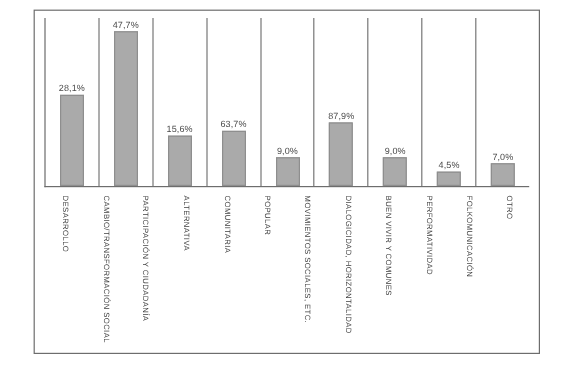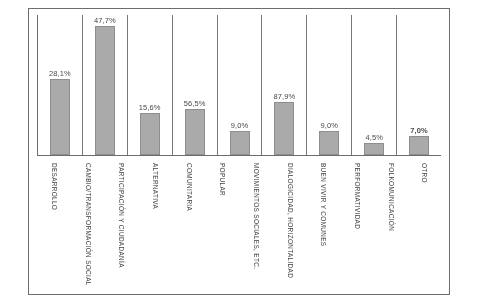--- a/index.html
+++ b/index.html
@@ -40,21 +40,21 @@
     flex:1 1 0;
     height:100%;
     position:relative;
     display:flex;
     flex-direction:column;
     justify-content:flex-end;
     align-items:center;
     border-right:1px solid #777777;
     box-sizing:border-box;
   }
-  .cat-col:last-child{border-right:none;font-weight:bold;}
+  .cat-col:last-child{border-right:none;}
 
   .bar-value{
     font-size:7.5px;
     color:#4a4a4a;
     line-height:9px;
     margin-bottom:1.5px;
     white-space:nowrap;
     letter-spacing:0.1px;
   }
   .bar{
@@ -102,21 +102,21 @@
         </div>
         <div class="cat-col">
           <div class="bar-value">47,7%</div>
           <div class="bar" style="height: 129px; background: rgb(170, 170, 170);"></div>
         </div>
         <div class="cat-col">
           <div class="bar-value">15,6%</div>
           <div class="bar" style="height: 42px; background: rgb(170, 170, 170);"></div>
         </div>
         <div class="cat-col">
-          <div class="bar-value">56,5%</div>
+          <div class="bar-value">63,7%</div>
           <div class="bar" style="height: 46px; background: rgb(170, 170, 170);"></div>
         </div>
         <div class="cat-col">
           <div class="bar-value">9,0%</div>
           <div class="bar" style="height: 24px; background: rgb(170, 170, 170);"></div>
         </div>
         <div class="cat-col">
           <div class="bar-value">87,9%</div>
           <div class="bar" style="height: 53px; background: rgb(170, 170, 170);"></div>
         </div>

